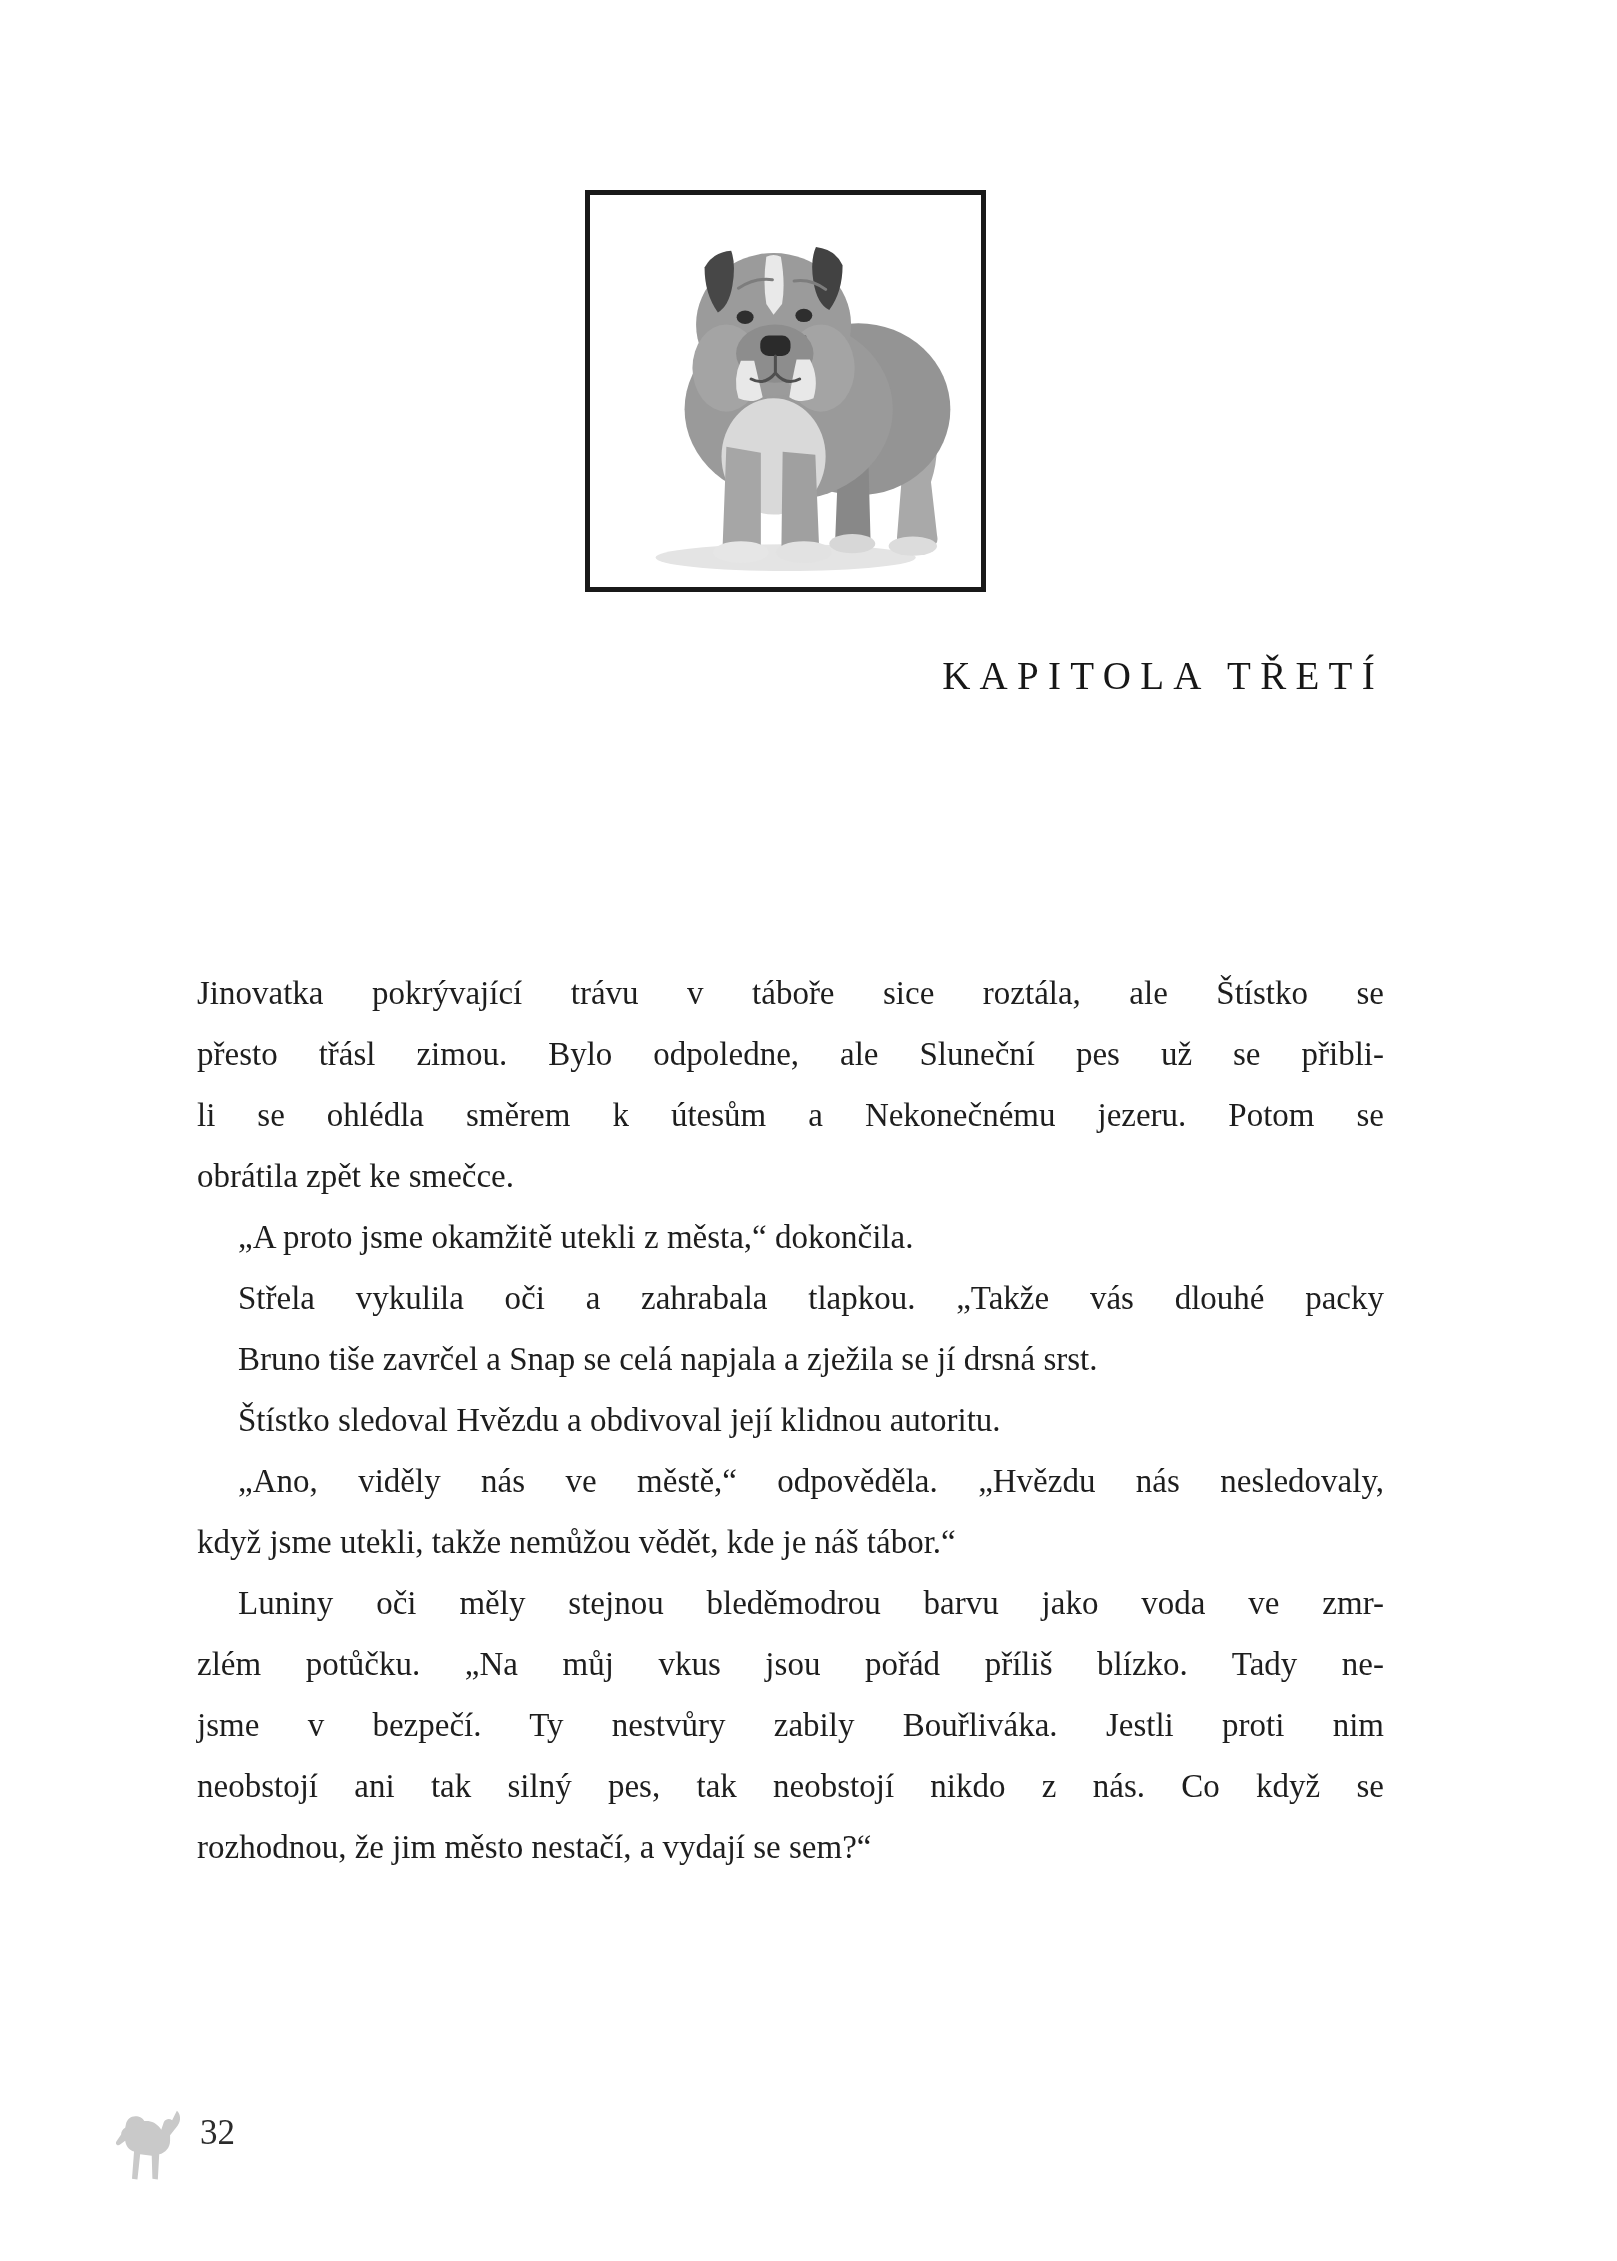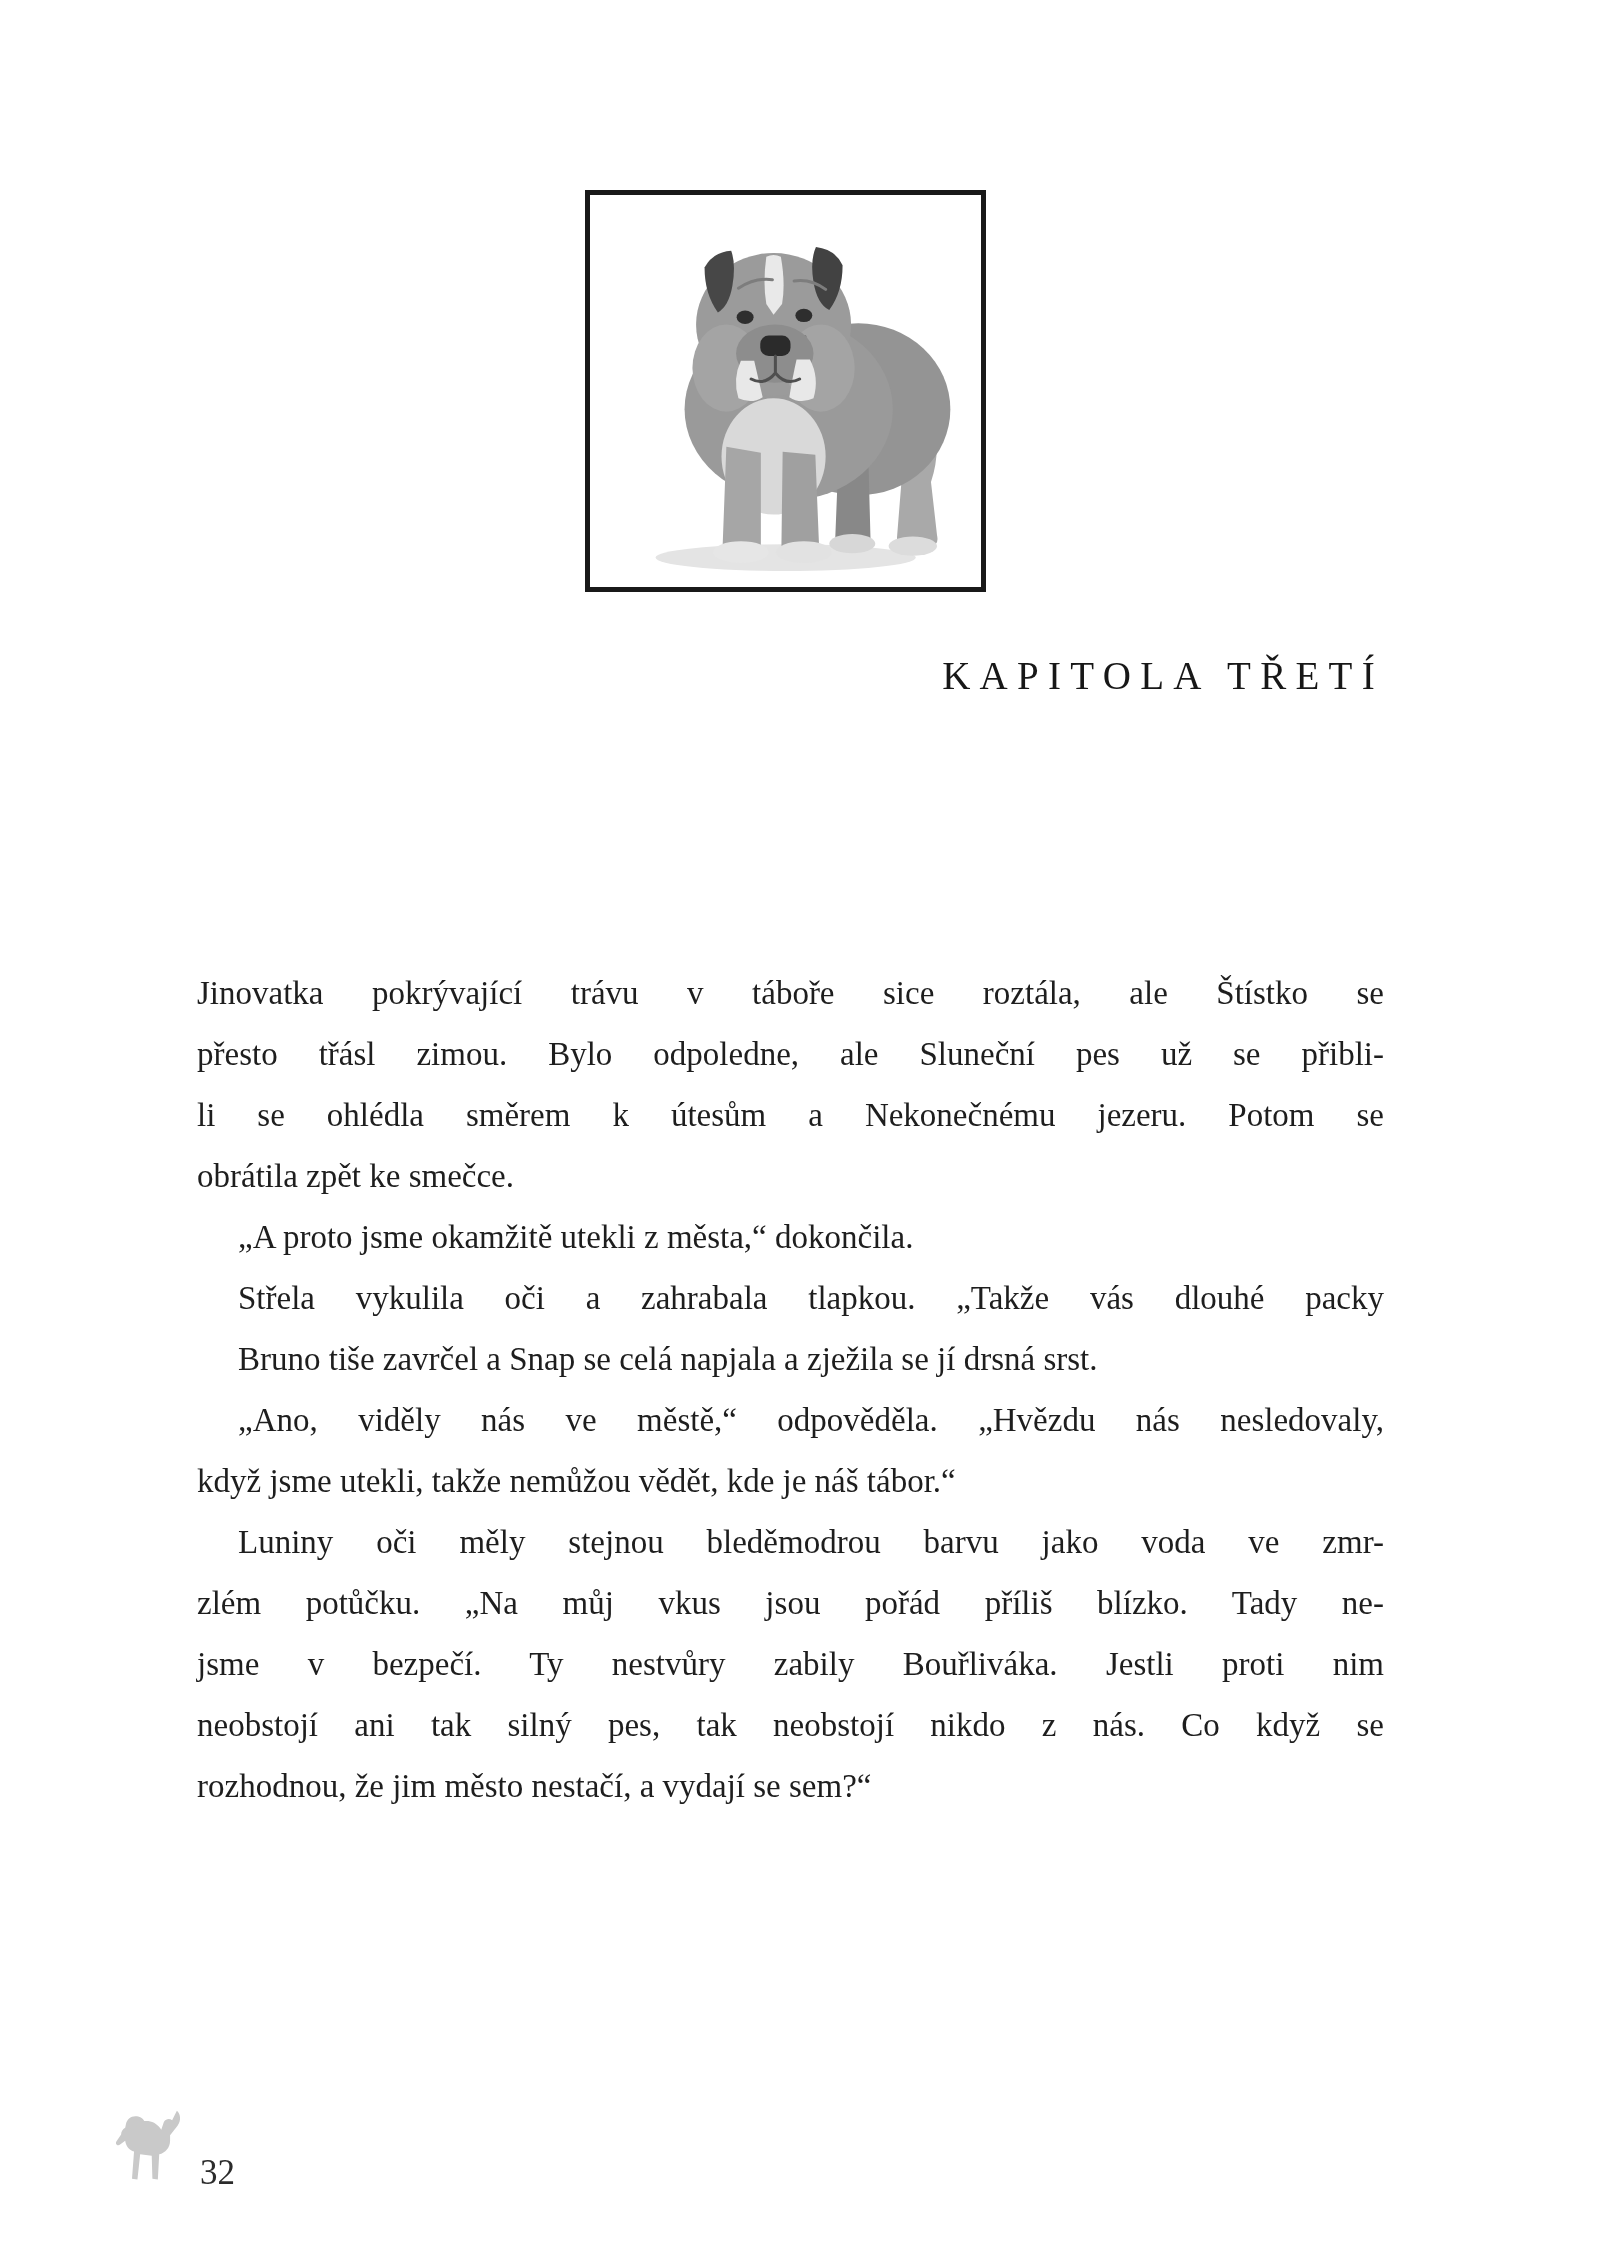--- a/index.html
+++ b/index.html
@@ -57,21 +57,20 @@
     position:absolute;
     left:115px;top:2106px;
     width:68px;height:83px;
   }
   .page-number{
     position:absolute;
     left:200px;top:2113px;
     font-size:35px;
     line-height:40px;
     color:#2b2b2b;
-    margin-top:40px;
   }
 </style>
 </head>
 <body>
 
 <div class="illustration-frame">
   <svg viewBox="0 0 620 620" xmlns="http://www.w3.org/2000/svg">
 
     <ellipse cx="310" cy="575" rx="215" ry="22" fill="#e4e4e4"></ellipse>
 
@@ -121,20 +120,21 @@
 <div class="chapter-title">KAPITOLA TŘETÍ</div>
 
 <div class="body-text">
     <div class="line">Jinovatka pokrývající trávu v táboře sice roztála, ale Štístko se</div>
     <div class="line">přesto třásl zimou. Bylo odpoledne, ale Sluneční pes už se přibli-</div>
     <div class="line">li se ohlédla směrem k útesům a Nekonečnému jezeru. Potom se</div>
     <div class="line last">obrátila zpět ke smečce.</div>
     <div class="line indent last">„A proto jsme okamžitě utekli z města,“ dokončila.</div>
     <div class="line indent">Střela vykulila oči a zahrabala tlapkou. „Takže vás dlouhé packy</div>
     <div class="line indent last">Bruno tiše zavrčel a Snap se celá napjala a zježila se jí drsná srst.</div>
+    <div class="line indent last">Štístko sledoval Hvězdu a obdivoval její klidnou autoritu.</div>
     <div class="line indent">„Ano, viděly nás ve městě,“ odpověděla. „Hvězdu nás nesledovaly,</div>
     <div class="line last">když jsme utekli, takže nemůžou vědět, kde je náš tábor.“</div>
     <div class="line indent">Luniny oči měly stejnou bleděmodrou barvu jako voda ve zmr-</div>
     <div class="line">zlém potůčku. „Na můj vkus jsou pořád příliš blízko. Tady ne-</div>
     <div class="line">jsme v bezpečí. Ty nestvůry zabily Bouřliváka. Jestli proti nim</div>
     <div class="line">neobstojí ani tak silný pes, tak neobstojí nikdo z nás. Co když se</div>
     <div class="line last">rozhodnou, že jim město nestačí, a vydají se sem?“</div>
   </div>
 
 <svg class="footer-dog-icon" viewBox="0 0 100 120" xmlns="http://www.w3.org/2000/svg">

